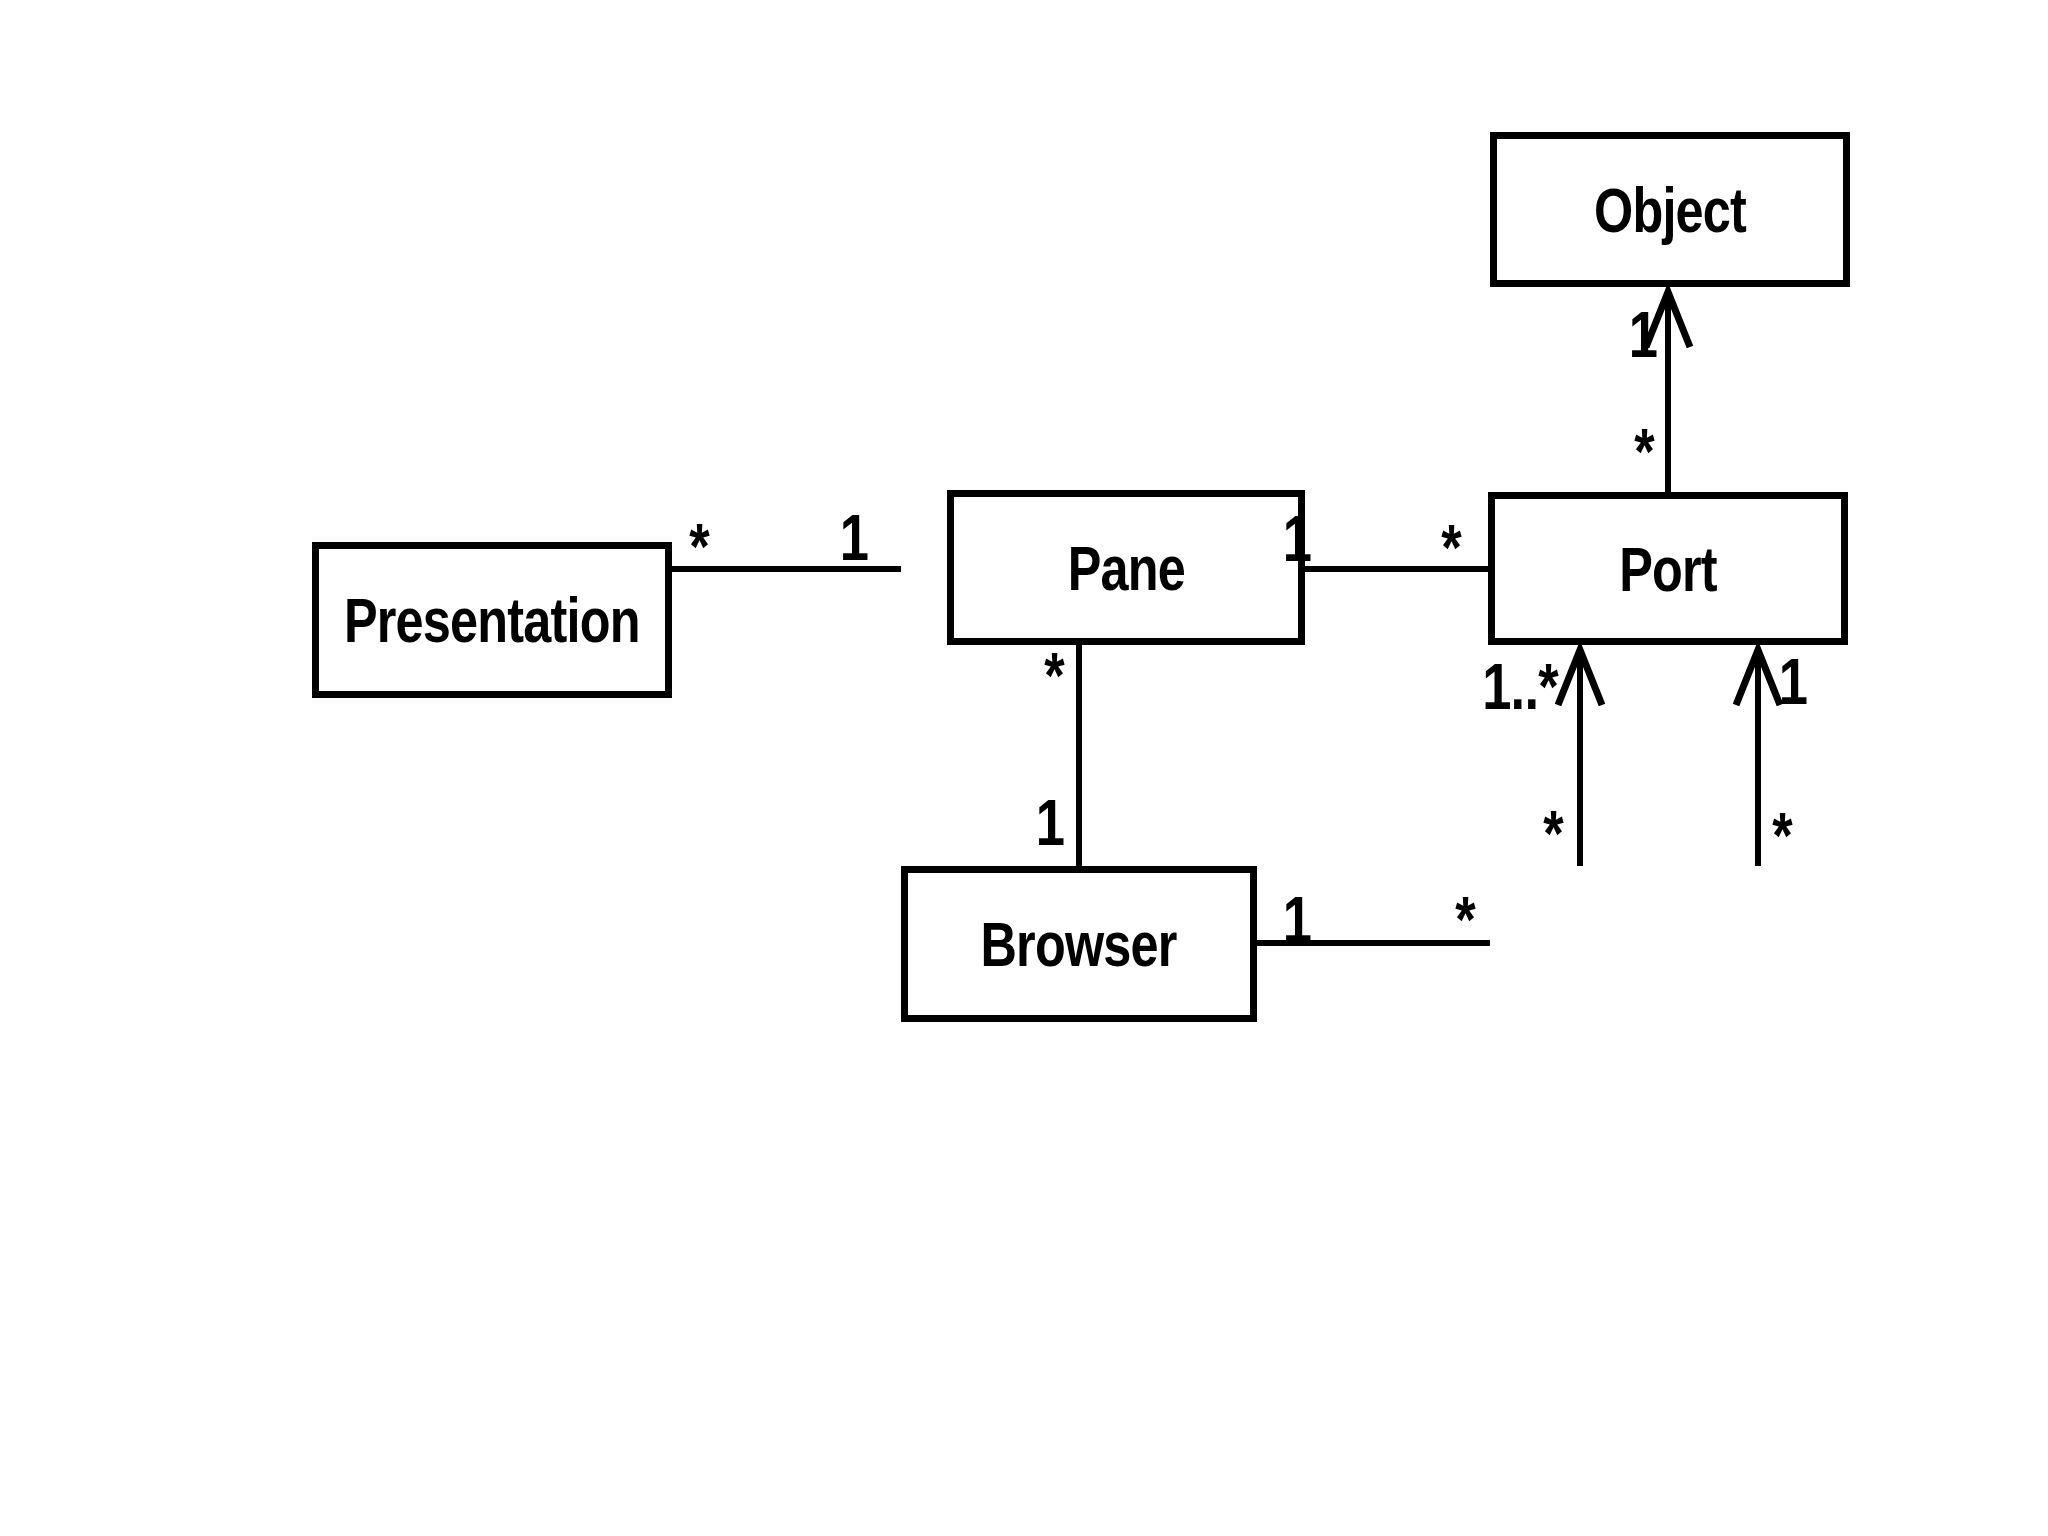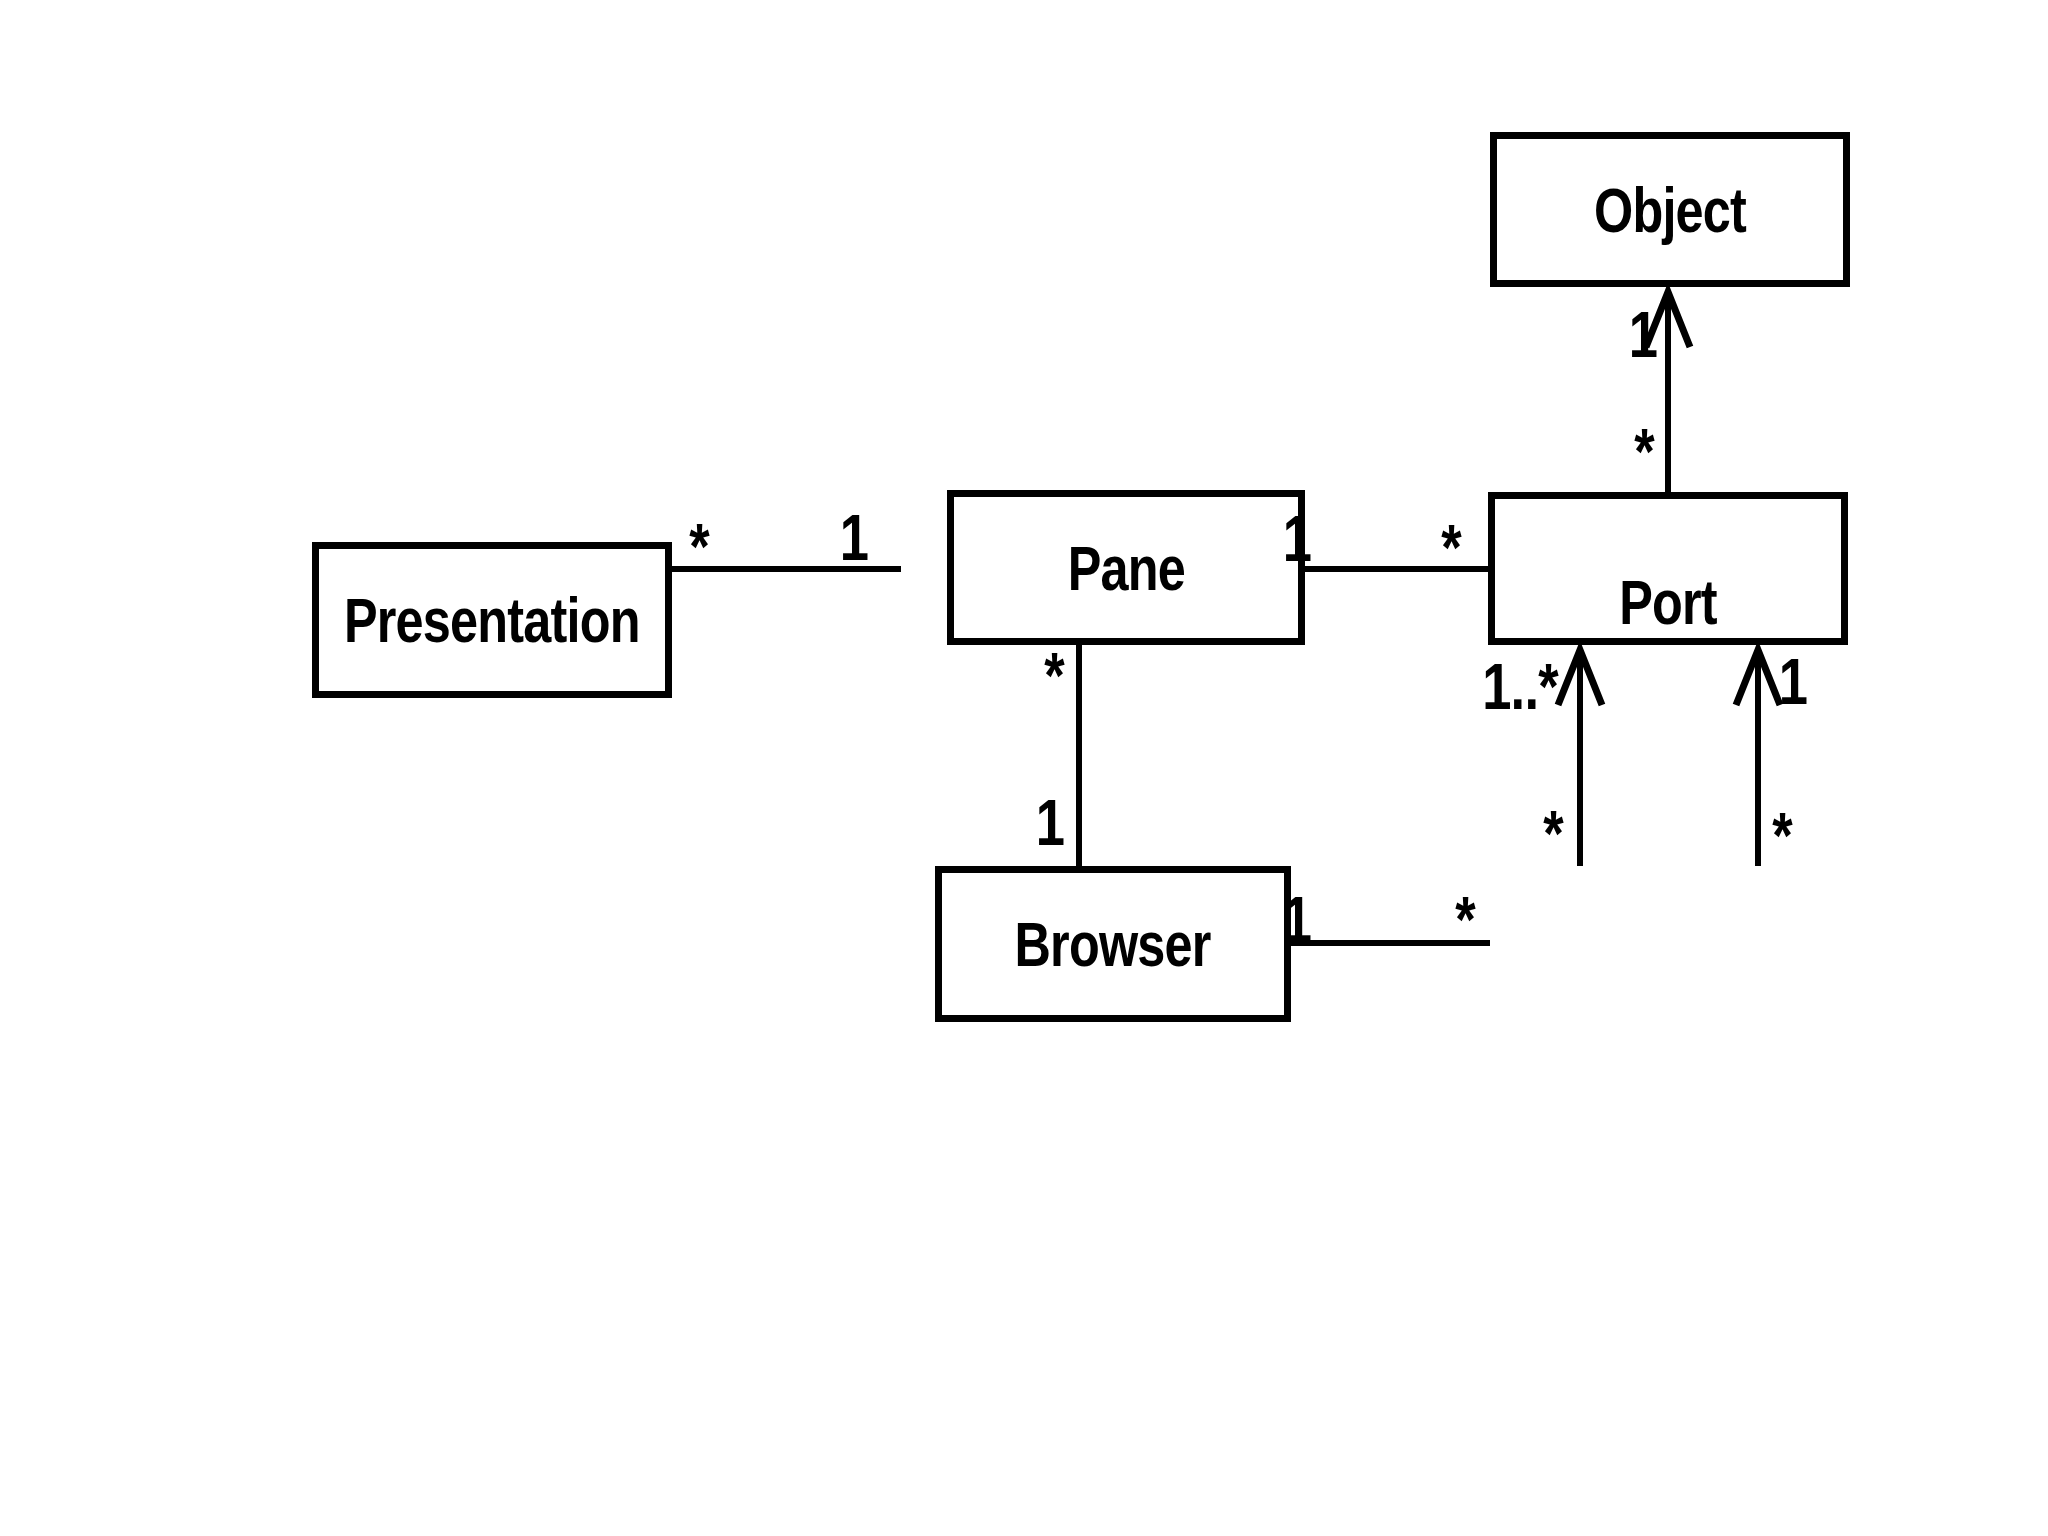--- a/index.html
+++ b/index.html
@@ -85,25 +85,25 @@
   </div>
 
   <div class="uml-box" style="left:312px; top:518px; width:360px; height:156px;margin-top:24px;">
     <span class="class-label">Presentation</span>
   </div>
 
   <div class="uml-box" style="left:901px; top:490px; width:358px; height:155px;margin-left:46px;">
     <span class="class-label">Pane</span>
   </div>
 
-  <div class="uml-box" style="left:1488px; top:492px; width:360px; height:153px;align-items:flex-end;">
+  <div class="uml-box" style="left:1488px; top:492px; width:360px; height:153px;">
     <span class="class-label">Port</span>
   </div>
 
-  <div class="uml-box" style="left:935px; top:866px; width:356px; height:156px;">
+  <div class="uml-box" style="left:901px; top:866px; width:356px; height:156px;">
     <span class="class-label">Browser</span>
   </div>
 
 
   <span class="mult" style="left:699px; top:547px;">*</span>
   <span class="mult" style="left:854px; top:538px;">1</span>
 
   <span class="mult" style="left:1297px; top:539px;">1</span>
   <span class="mult" style="left:1451px; top:548px;">*</span>
 

